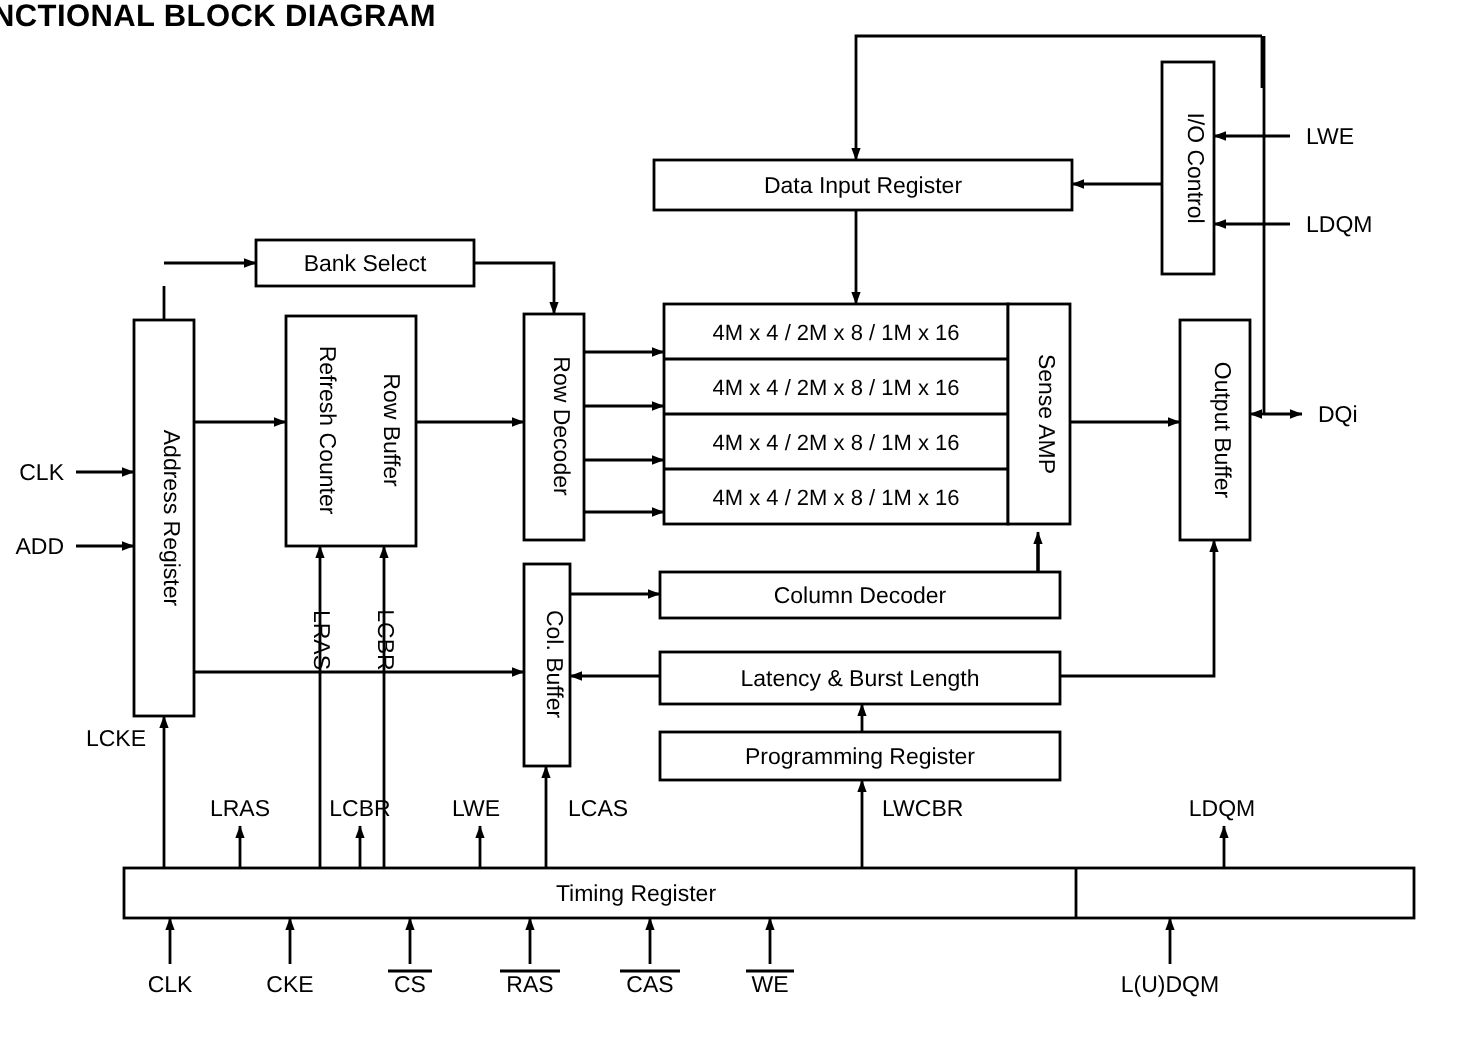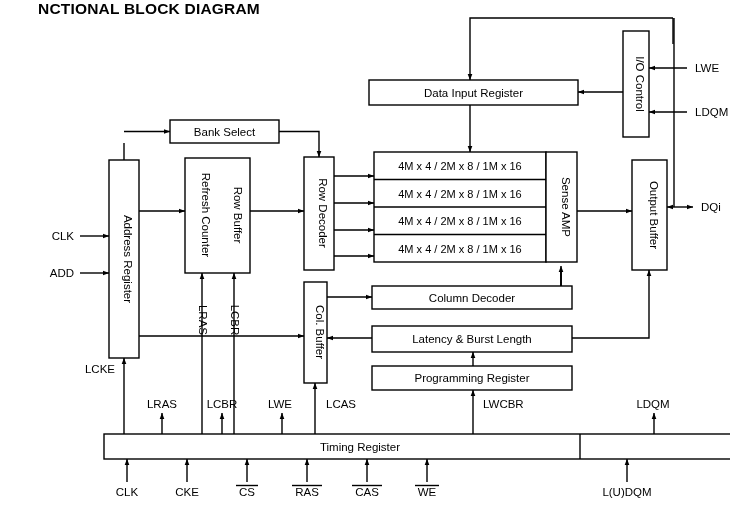--- a/index.html
+++ b/index.html
@@ -12,21 +12,20 @@
     width: 730px;
     height: 520px;
     overflow: hidden;
     font-family: "Liberation Sans", sans-serif;
     color: #000000;
   }
   #diagram-root {
     position: relative;
     width: 662px;
     height: 520px;
-    margin-left: 42px;
   }
   #page-title {
     position: absolute;
     left: -4px;
     top: 0px;
     font-size: 15.5px;
     font-weight: bold;
     letter-spacing: 0.2px;
     white-space: nowrap;
   }

